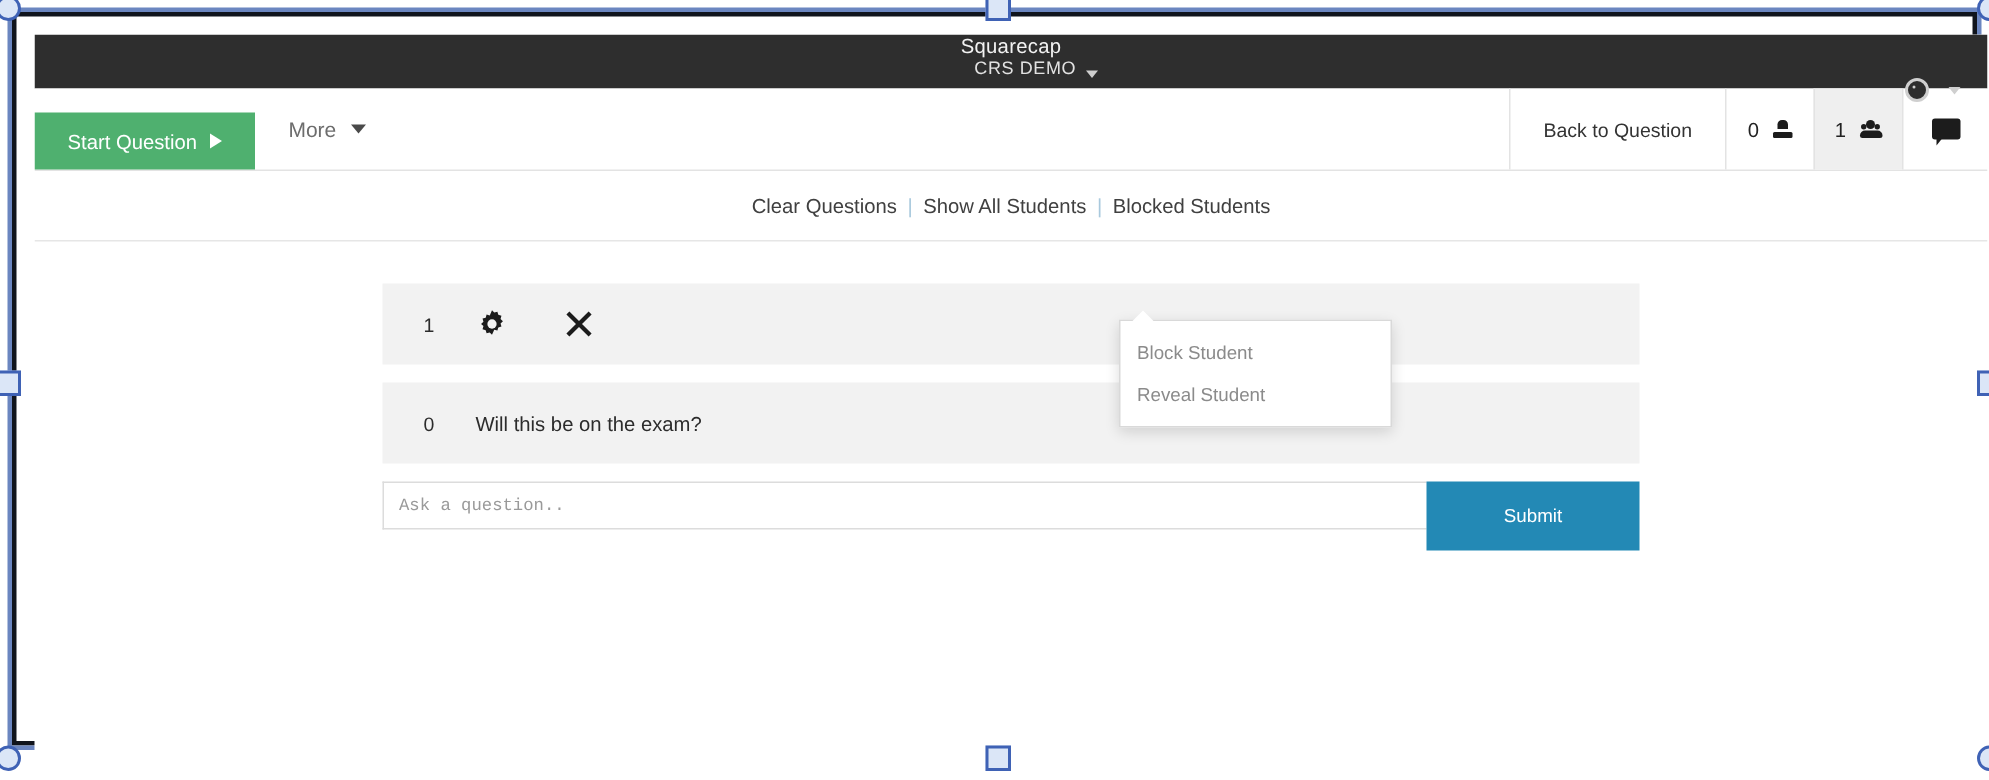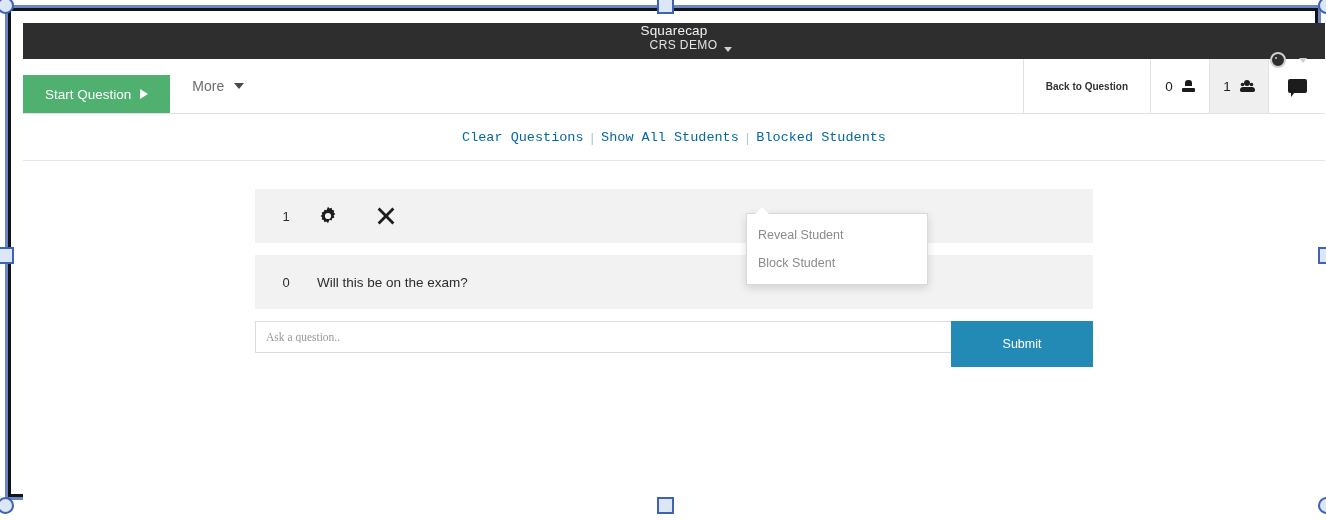--- a/index.html
+++ b/index.html
@@ -160,24 +160,23 @@
   #toolbar-right {
     margin-left: auto;
     display: flex;
     align-items: stretch;
   }
   #back-to-question {
     display: flex;
     align-items: center;
     padding: 0 22px;
     color: #333333;
-    font-size: 10px;
+    font-size: 13px;
     border-left: 1px solid #e3e3e3;
     cursor: pointer;
-    font-weight: bold;
   }
   .counter-cell {
     display: flex;
     align-items: center;
     justify-content: center;
     gap: 9px;
     width: 58px;
     border-left: 1px solid #e3e3e3;
     font-size: 13.5px;
     color: #222222;
@@ -256,24 +255,23 @@
   #links-bar {
     height: 46px;
     display: flex;
     align-items: center;
     justify-content: center;
     gap: 7px;
     border-bottom: 1px solid #e6e6e6;
     font-size: 13.5px;
   }
   #links-bar a {
-    color: #0369a1;
+    color: #404040;
     text-decoration: none;
     cursor: pointer;
-    font-family: Liberation Mono, monospace;
   }
   .link-sep { color: #a9c9dd; }
 
   
   #content {
     padding-top: 28px;
     position: relative;
   }
   #question-list {
     width: 838px;
@@ -346,21 +344,21 @@
   }
   #ask-input {
     flex: 1;
     height: 32px;
     border: 1px solid #dcdcdc;
     border-right: none;
     box-sizing: border-box;
     padding: 13px 10px;
     font-size: 11.5px;
     color: #333333;
-    font-family: Liberation Serif, serif;
+    font-family: Liberation Mono, monospace;
     background: #ffffff;
     outline: none;
   }
   #ask-input::placeholder { color: #9a9a9a; }
   #submit-button {
     width: 142px;
     background: #2389b5;
     color: #ffffff;
     border: none;
     font-size: 12.5px;
@@ -448,22 +446,22 @@
         <div class="question-row">
           <div class="q-votes">0</div>
           <div class="q-text">Will this be on the exam?</div>
           <div class="q-actions">
             <span class="gear-icon-btn"></span>
             <span class="close-icon-btn"></span>
           </div>
         </div>
 
         <div id="reveal-dropdown">
+          <div class="dropdown-item">Block Student</div>
           <div class="dropdown-item">Reveal Student</div>
-          <div class="dropdown-item">Block Student</div>
         </div>
 
       </div>
 
       <div id="ask-row">
         <input id="ask-input" type="text" placeholder="Ask a question.." style="">
         <button id="submit-button">Submit</button>
       </div>
 
     </div>

